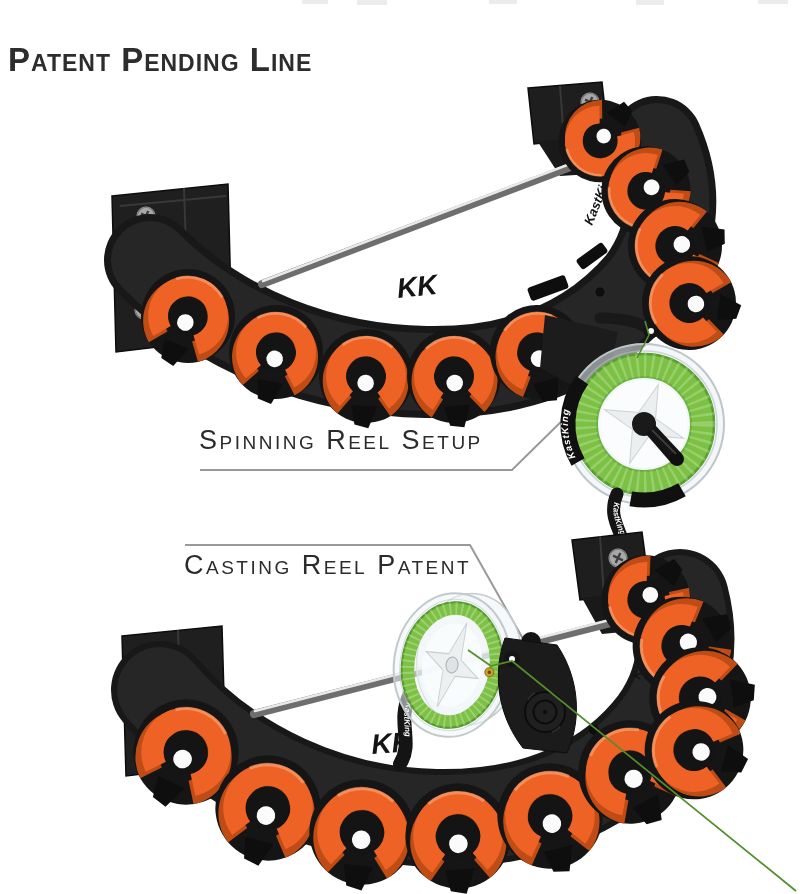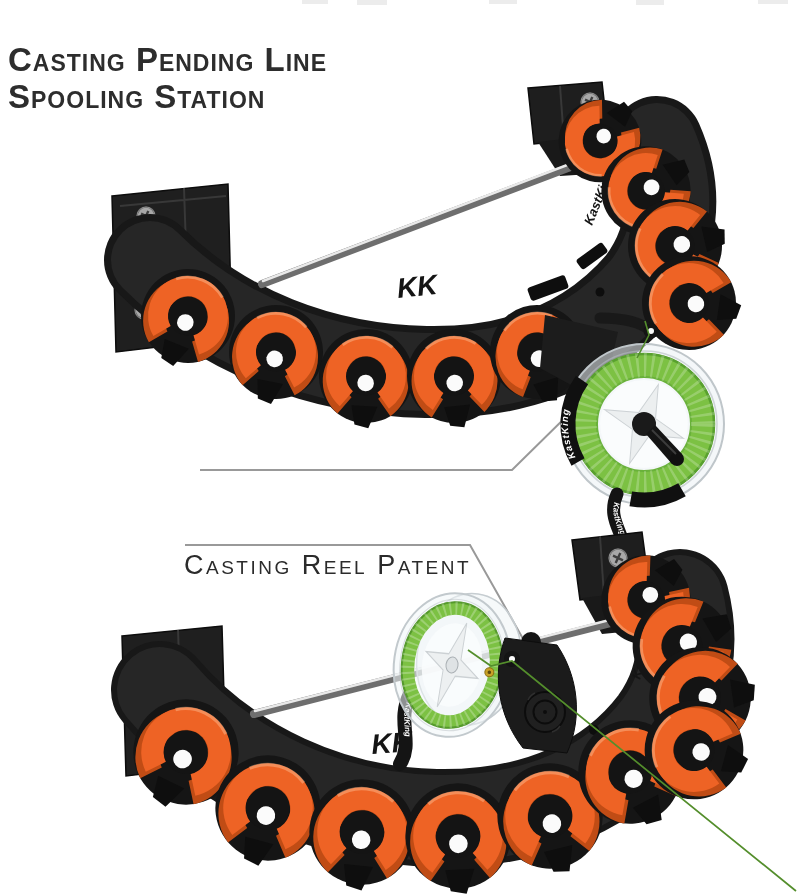--- a/index.html
+++ b/index.html
@@ -220,19 +220,19 @@
       <path d="M 528,700 a 14,14 0 0 1 7,-7 M 560,726 a 14,14 0 0 1 -8,6" stroke="#2e2e2e" stroke-width="1.5" fill="none"></path>
       <circle cx="512" cy="659" r="8" fill="#141414"></circle>
       <circle cx="512" cy="659" r="3" fill="#fafafa"></circle>
     </g>
 
     <path class="green-l" stroke-width="1.7" d="M 468,650 L 491,666 L 512,661 L 796,891"></path>
   </g>
 </svg>
 
 <div class="title">
-  <div>Casting Pending Line</div>
-  <div>Spooling Station</div>
+  <div>Patent Pending Line</div>
 </div>
 
+<div class="callout" id="callout-spinning">Spinning Reel Setup</div>
 <div class="callout" id="callout-casting">Casting Reel Patent</div>
 
 </div>
 
 </body></html>

